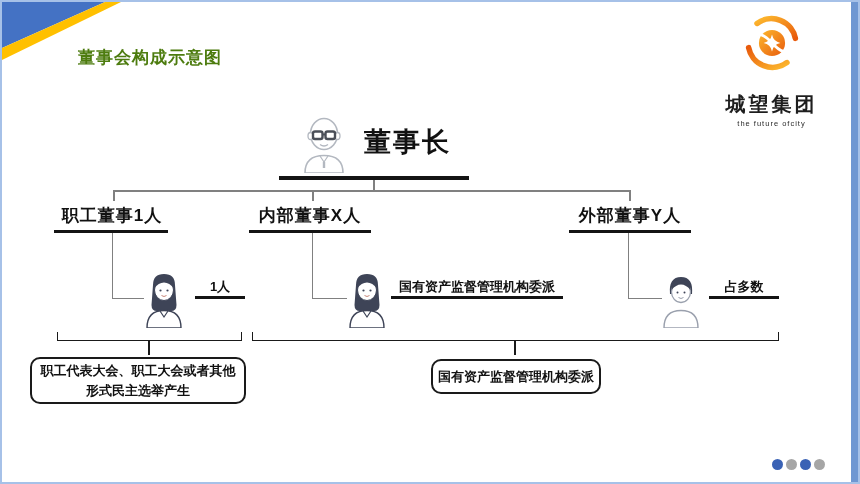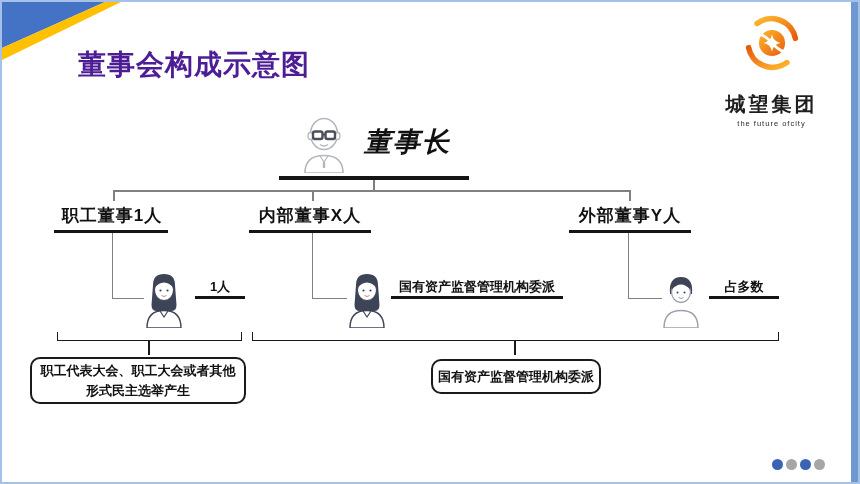--- a/index.html
+++ b/index.html
@@ -11,35 +11,35 @@
     border:2px solid #A6C1E8;
   }
   .edge-bar { position:absolute; top:0; right:0; width:7px; height:100%; background:#6F97D2; }
 
   
   .corner-decor { position:absolute; top:0; left:0; }
 
   
   .title {
     position:absolute; left:76px; top:44px;
-    font-size:28px; font-weight:700; color:#4c1d95; letter-spacing:1px;
+    font-size:17px; font-weight:700; color:#4d7c0f; letter-spacing:1px;
   }
 
   
   .logo { position:absolute; top:13px; left:712px; width:115px; text-align:center; }
   .logo-name { font-size:20px; font-weight:700; color:#1e1e1e; letter-spacing:3px; margin-top:16px; }
   .logo-tagline { font-size:7.5px; color:#2a2a2a; letter-spacing:1px; margin-top:1px; }
 
   
   .hline { position:absolute; background:#808080; height:1.6px; }
   .vline { position:absolute; background:#808080; width:1.6px; }
   .thickline { position:absolute; background:#141414; }
   .elbow { position:absolute; border-left:1.6px solid #808080; border-bottom:1.6px solid #808080; }
 
-  .root-label { position:absolute; left:362px; top:122px; font-size:27px; font-weight:700; color:#111; letter-spacing:2px;font-style:italic; }
+  .root-label { position:absolute; left:362px; top:122px; font-size:27px; font-weight:700; color:#111; letter-spacing:2px; }
 
   .branch-label { position:absolute; transform:translateX(-50%); font-size:17px; font-weight:700; color:#111; letter-spacing:1px; white-space:nowrap; top:202px; }
 
   .note { position:absolute; font-size:13px; font-weight:700; color:#111; text-align:center; transform:translateX(-50%); top:276px; white-space:nowrap; }
 
   .bracket { position:absolute; height:9px; border-left:1.6px solid #1a1a1a; border-right:1.6px solid #1a1a1a; border-bottom:1.6px solid #1a1a1a; top:330px; }
   .bracket-tick { position:absolute; width:1.6px; height:14px; background:#1a1a1a; top:339px; }
 
   .source-box { position:absolute; border:2px solid #1a1a1a; border-radius:10px; background:#fff;
     font-size:13px; font-weight:700; color:#111; display:flex; flex-direction:column; justify-content:center; text-align:center; line-height:1.5; }

